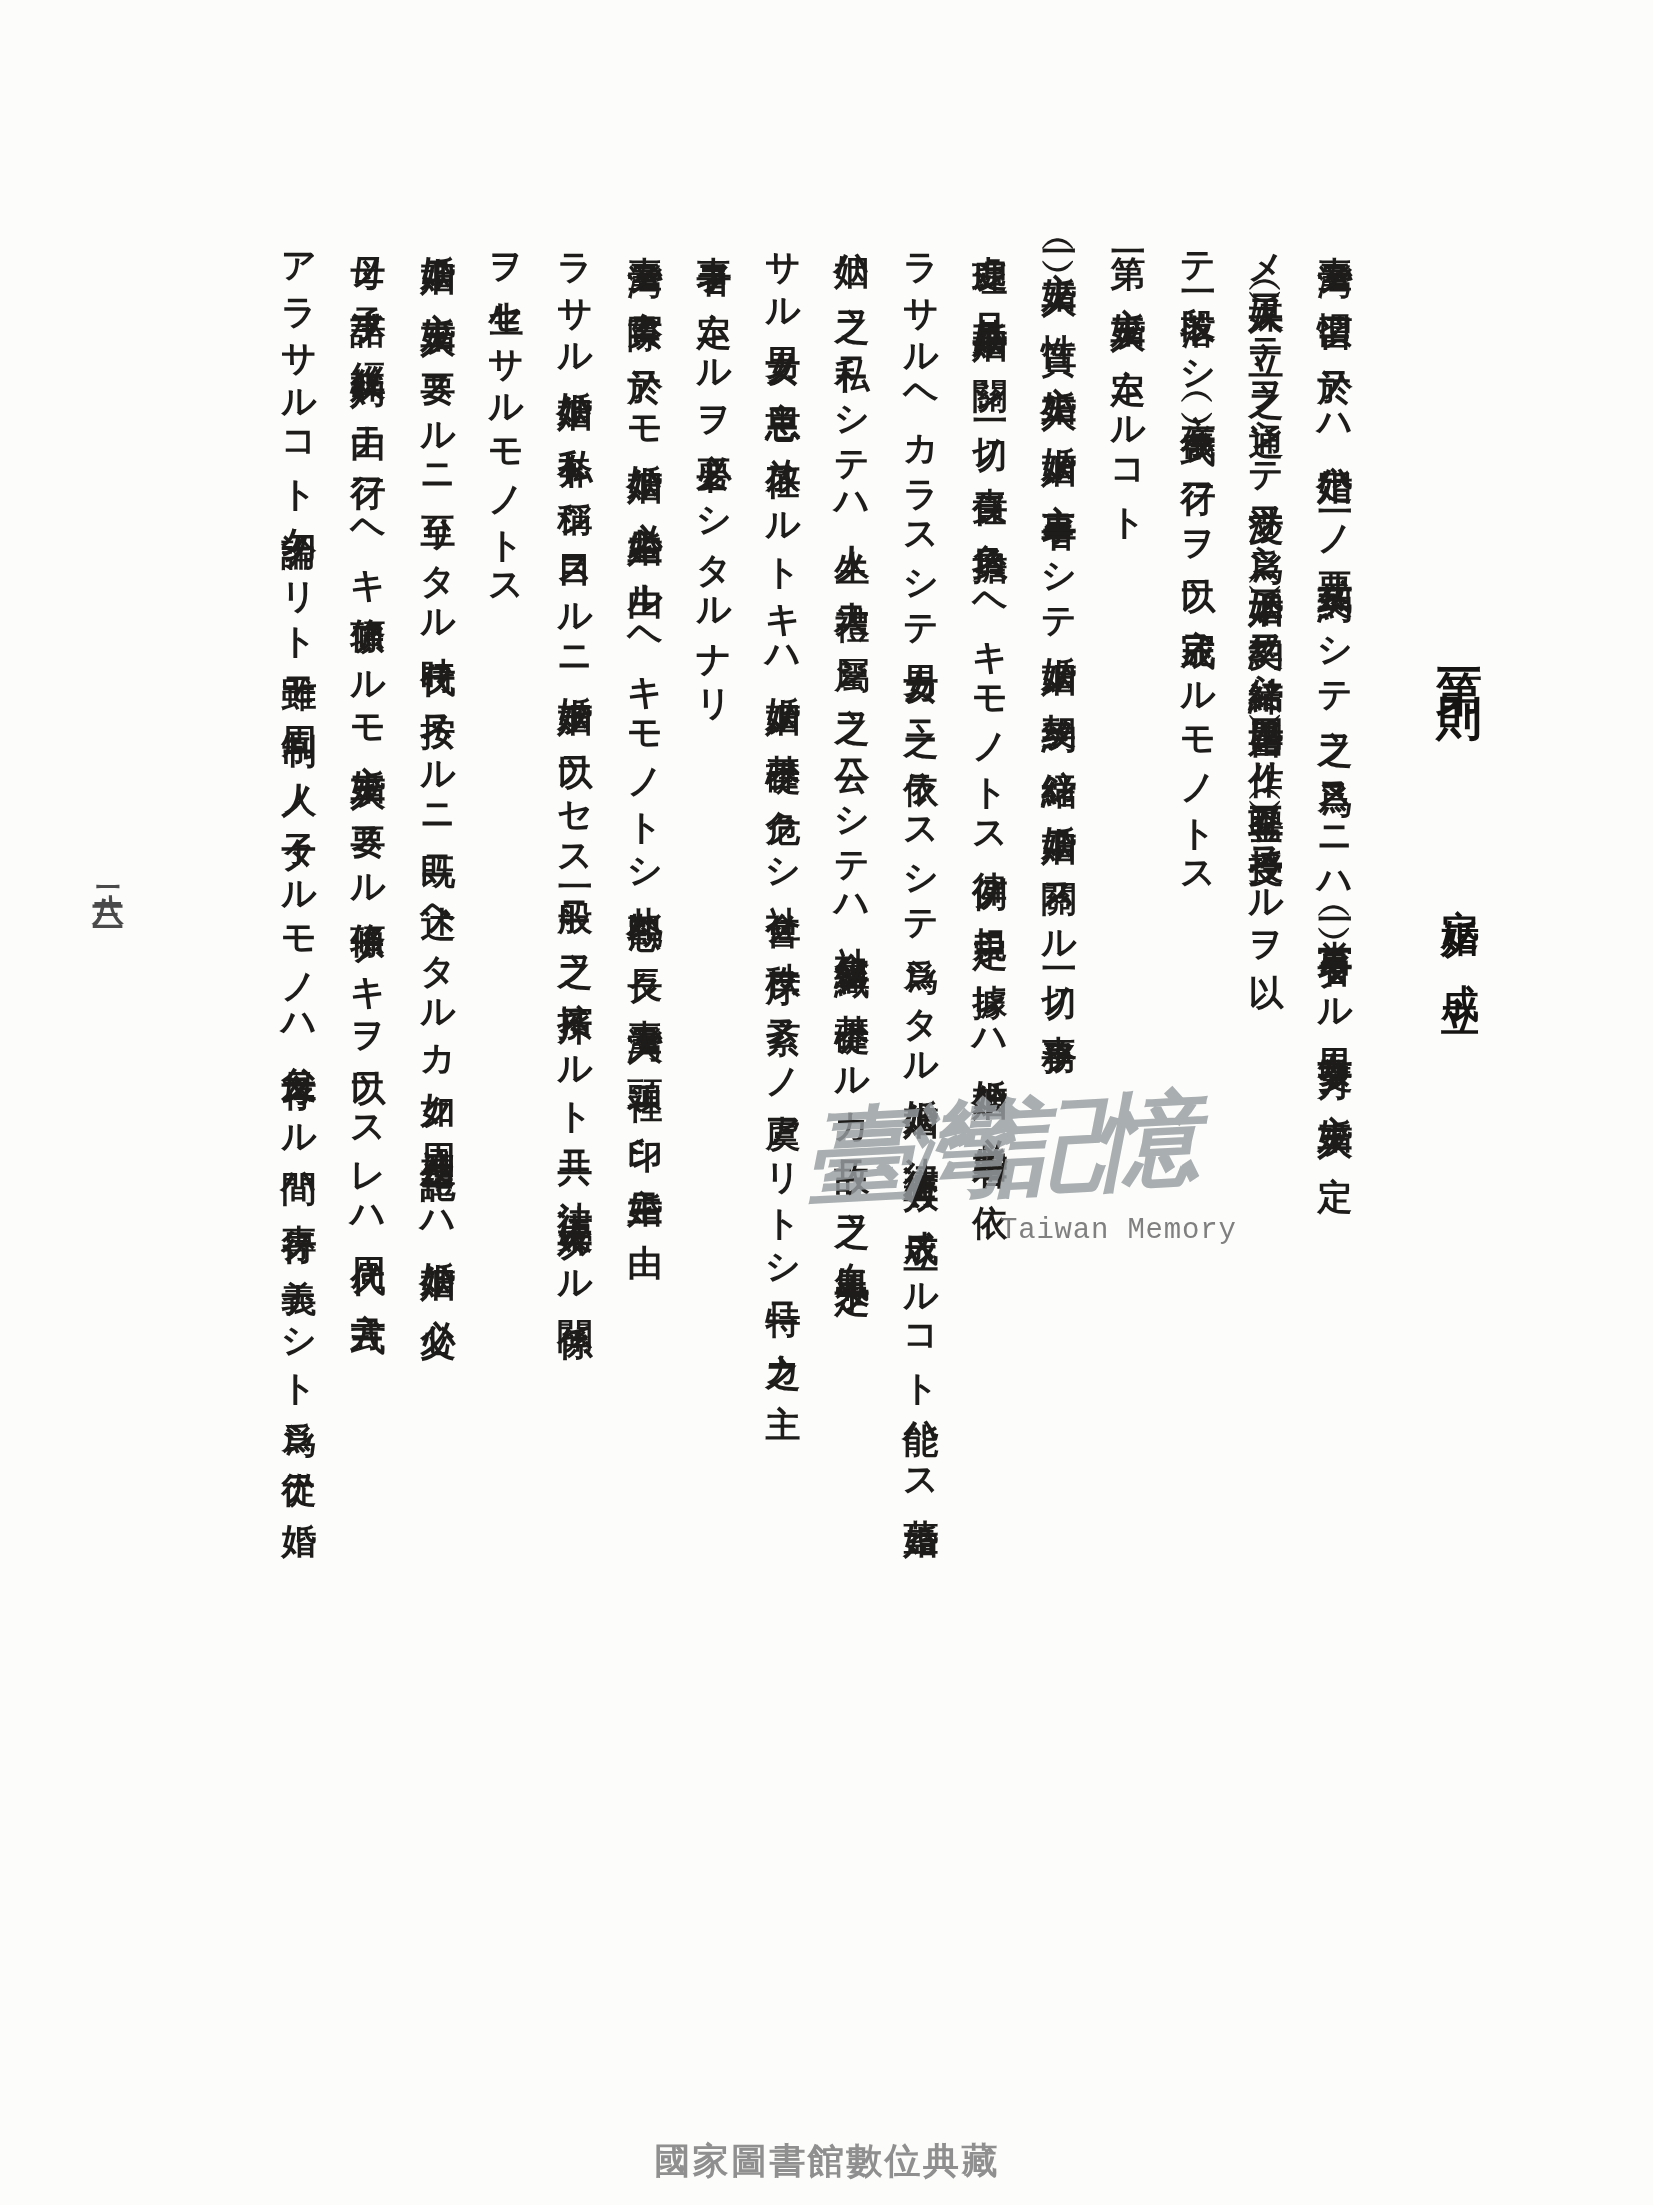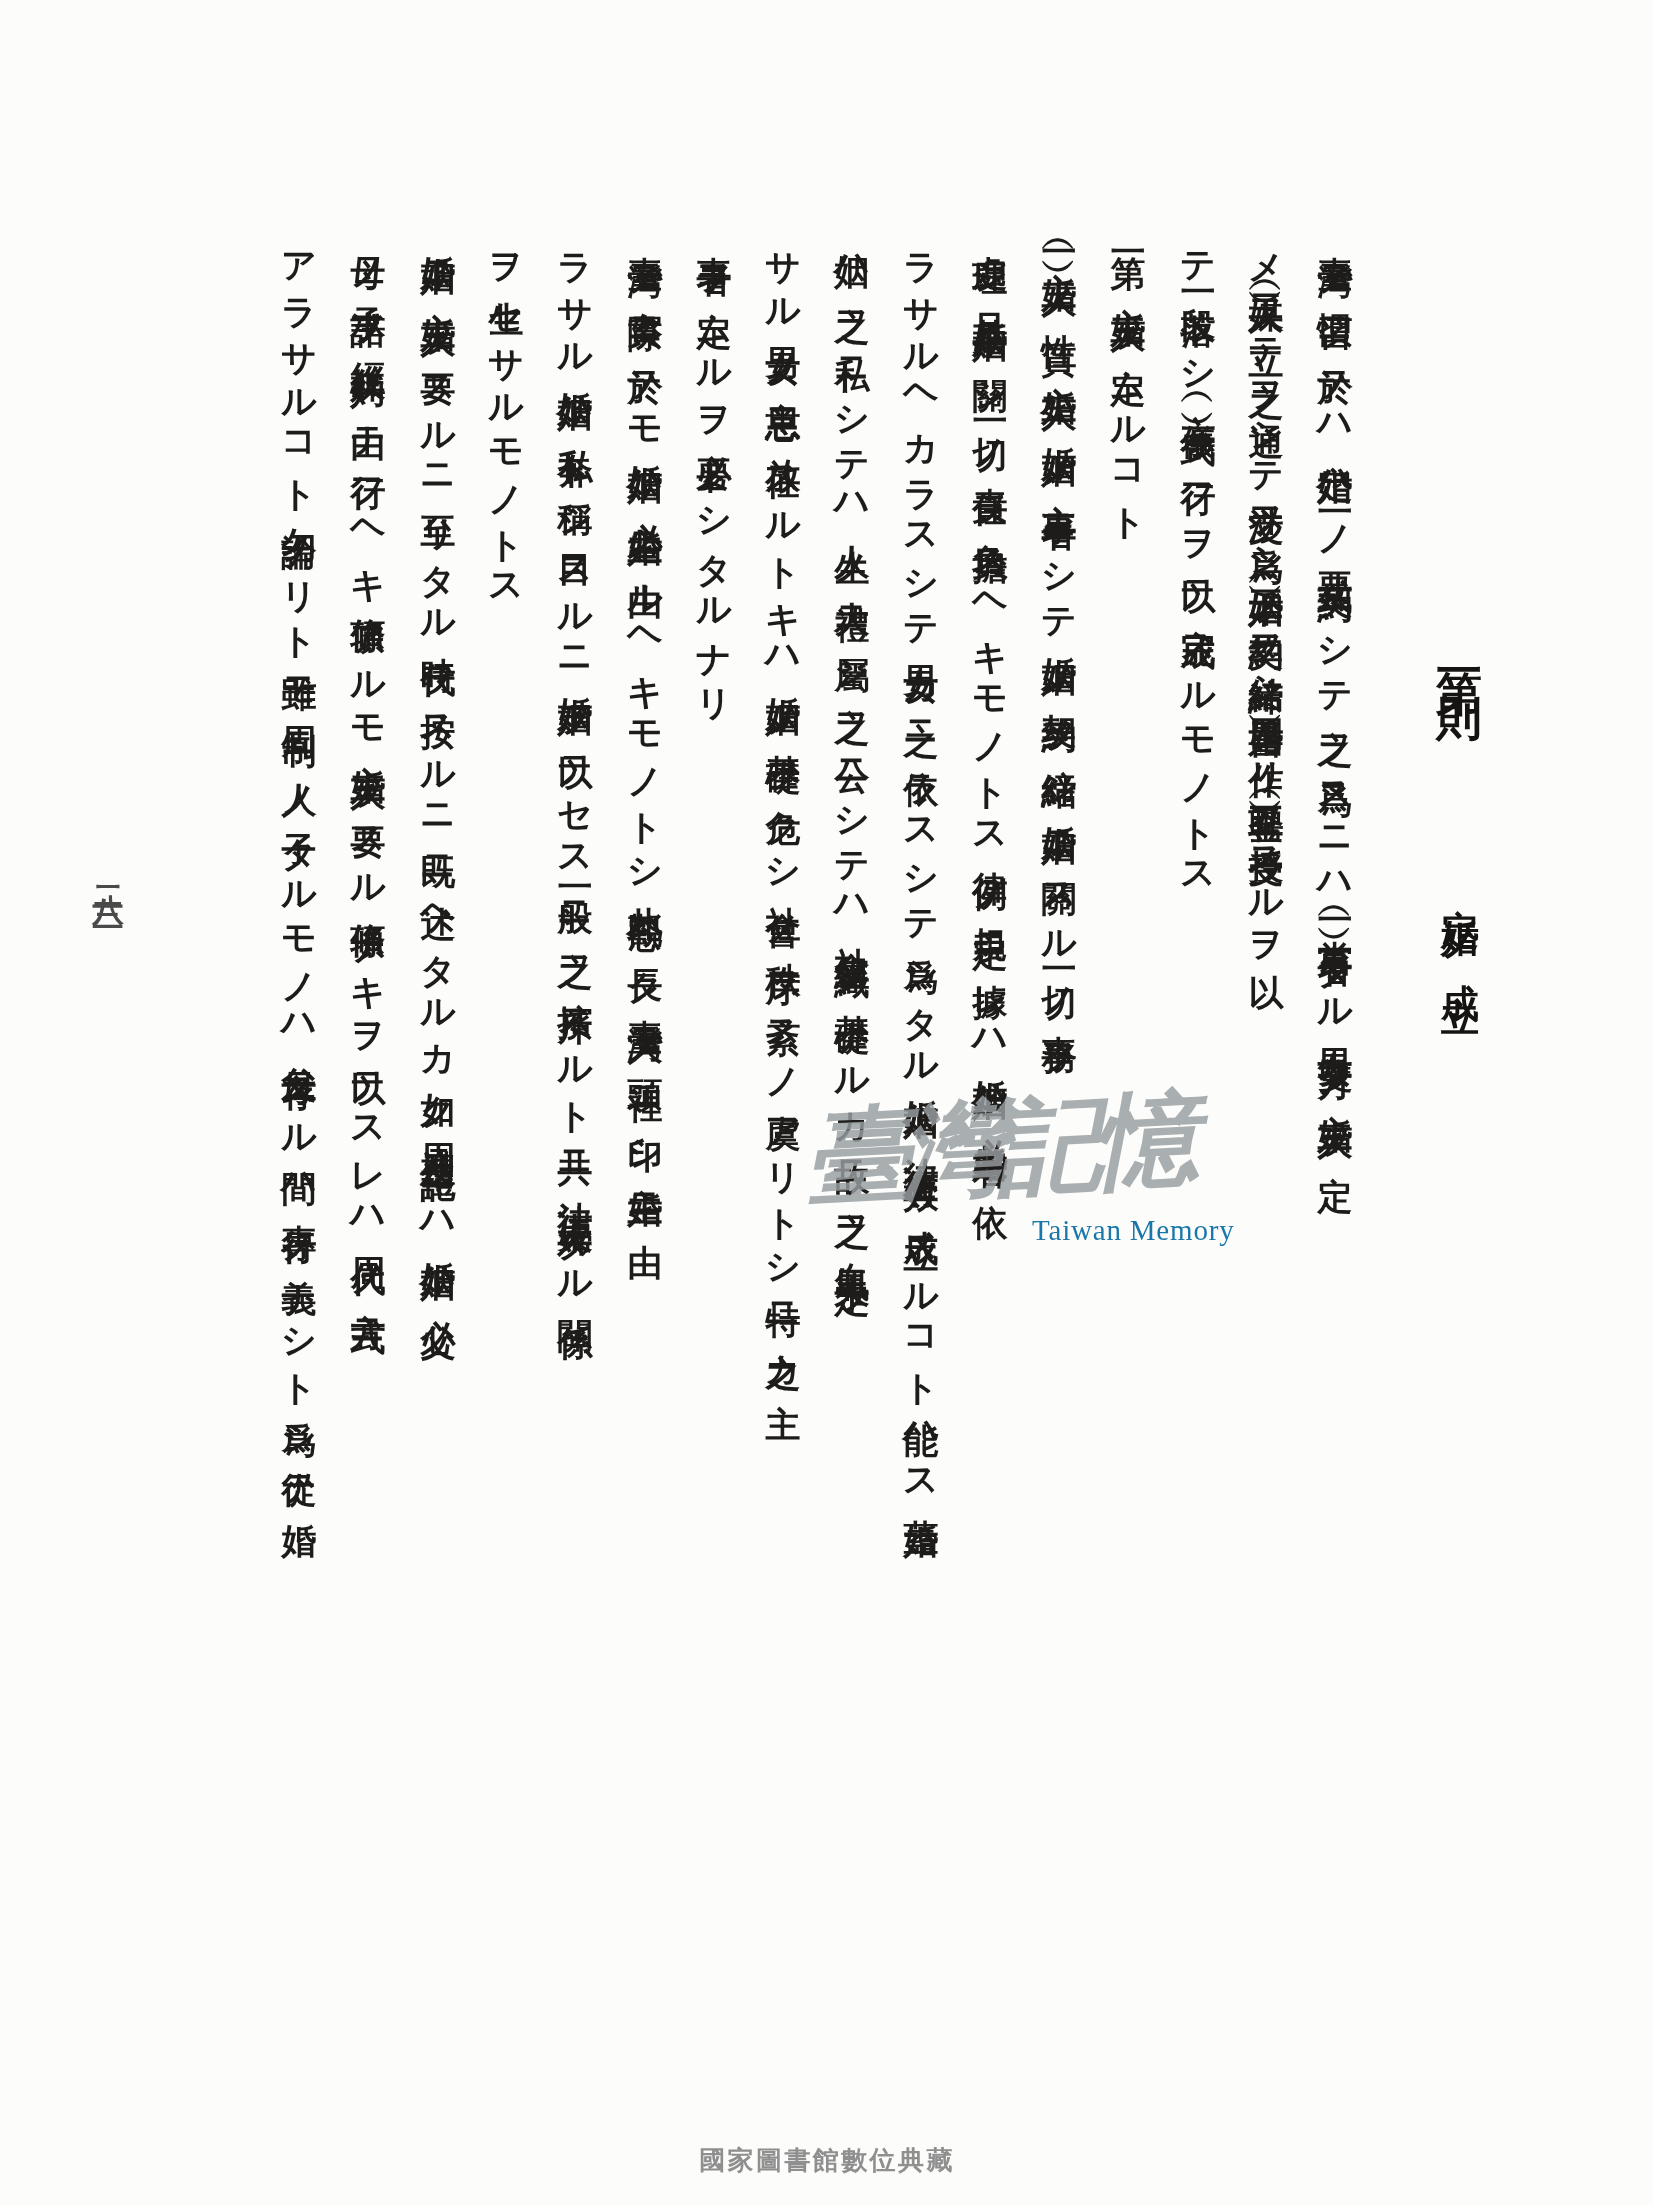--- a/index.html
+++ b/index.html
@@ -80,33 +80,32 @@
     opacity:.82;
     transform:rotate(-3deg);
     font-style:italic;
     white-space:nowrap;
   }
   .wm-latin{
     position:absolute;
     left:195px;top:120px;
     font-size:29px;
     line-height:29px;
-    color:#0369a1;
+    color:#737373;
     opacity:.9;
     letter-spacing:0.8px;
-    font-family:Liberation Serif, serif;
+    font-family:Liberation Mono, monospace;
     white-space:nowrap;
-    margin-left:32px;
   }
   .footer-caption{
     position:absolute;
     left:0;right:0;
     top:2141px;
     text-align:center;
-    font-size:26px;
+    font-size:36px;
     line-height:39px;
     letter-spacing:2.4px;
     font-weight:700;
     color:#8f8f8f;
   }
 </style>
 </head>
 <body>
 
 <div id="paper">

